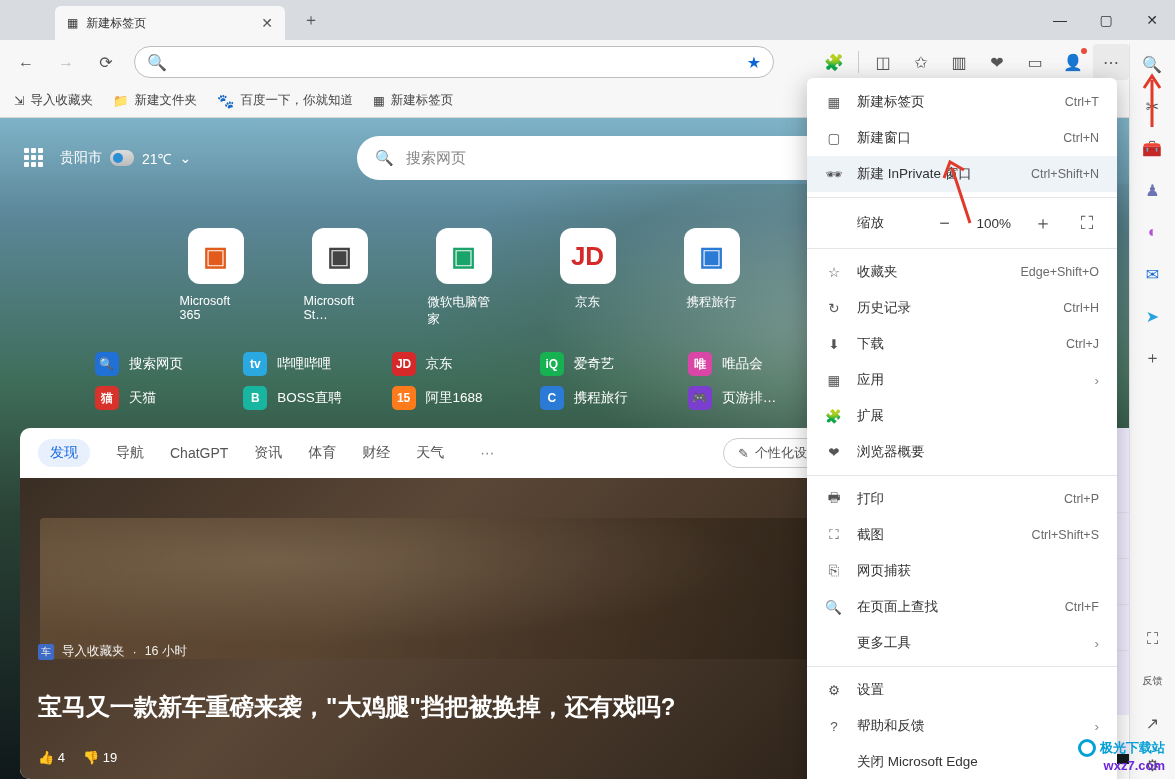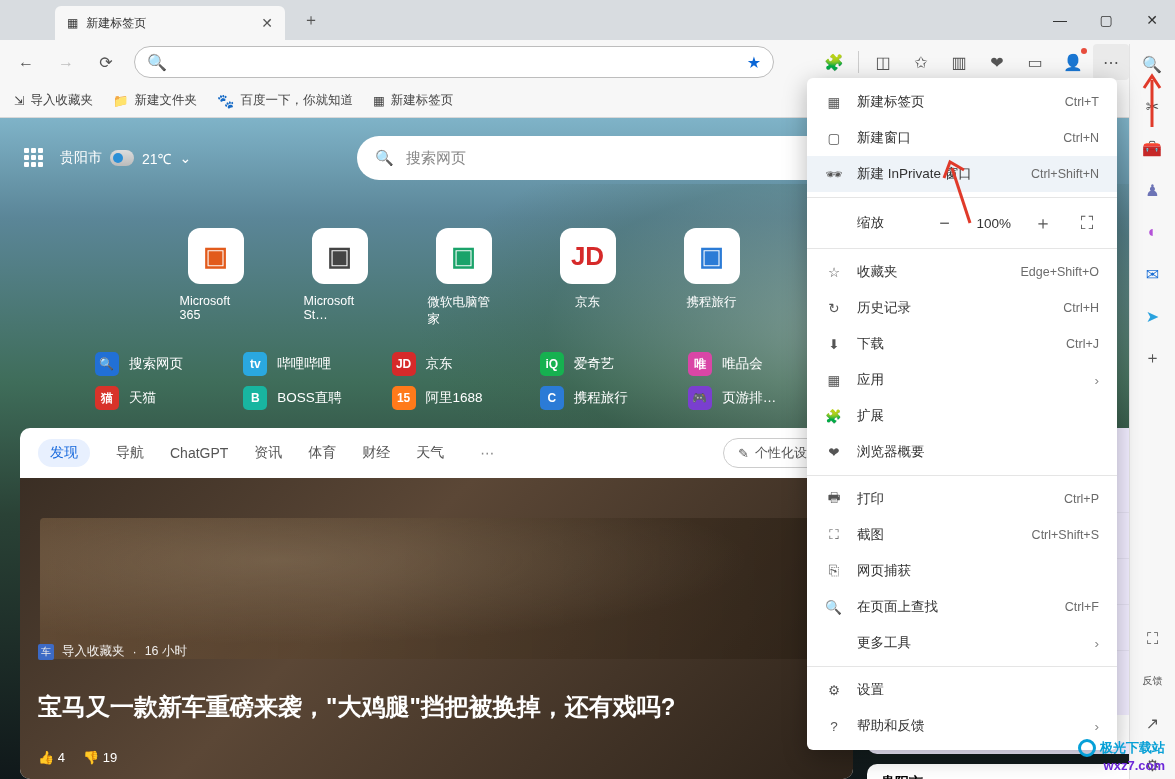--- a/index.html
+++ b/index.html
@@ -478,20 +478,24 @@
   <div class="msep"></div>
   <div class="mitem">
       <span class="mic">⚙</span>
       <span>设置</span>
     </div>
   <div class="mitem">
       <span class="mic">?</span>
       <span>帮助和反馈</span>
       <span class="chev">›</span>
     </div>
+  <div class="mitem">
+      <span class="mic"></span>
+      <span>关闭 Microsoft Edge</span>
+    </div>
 </div>
 
 <div class="arrow" style="top:72px; right:8px;">
   <svg width="30" height="60">
       <path d="M15 55 L15 8" stroke="#e03a2a" stroke-width="3" fill="none"></path>
       <path d="M7 16 L15 4 L23 16" stroke="#e03a2a" stroke-width="3" fill="none"></path>
     </svg>
 </div>
 <div class="arrow" style="top:158px; left:940px;">
   <svg width="40" height="70">

